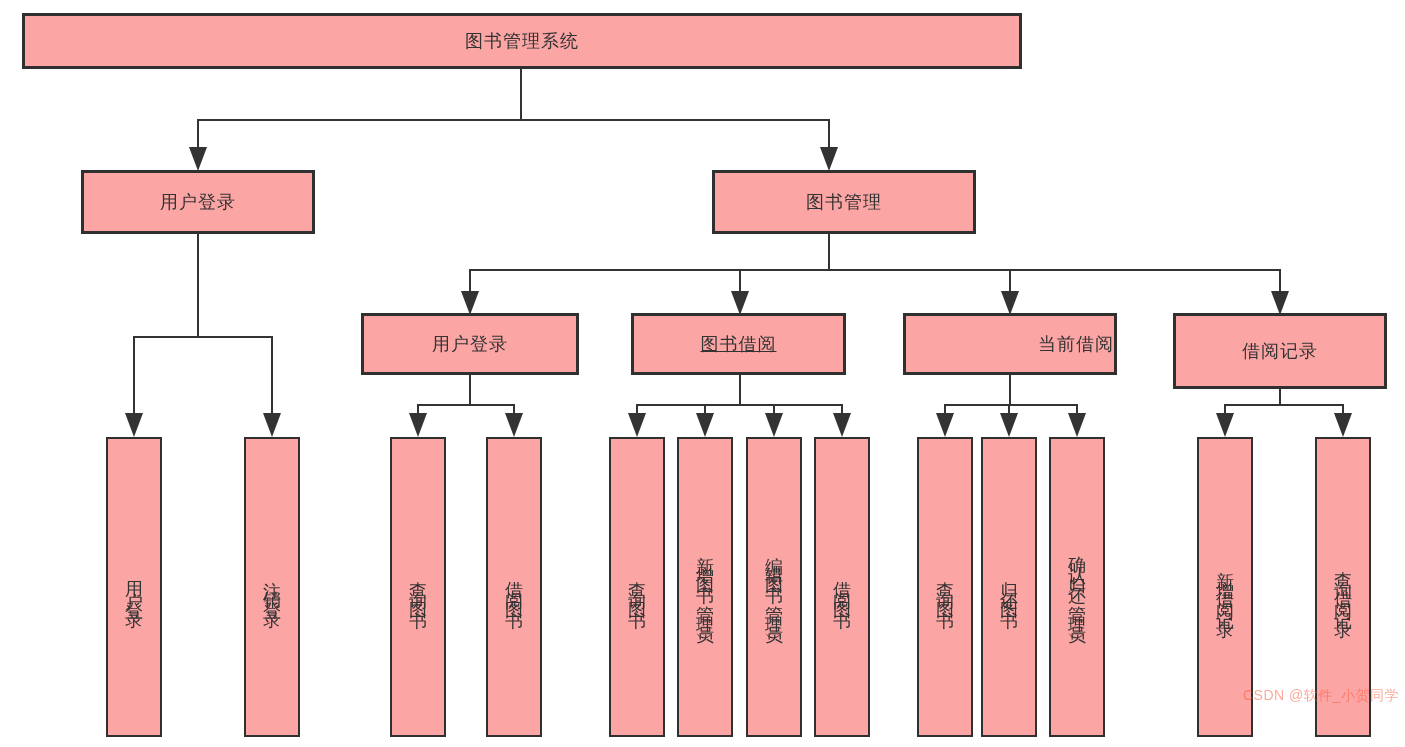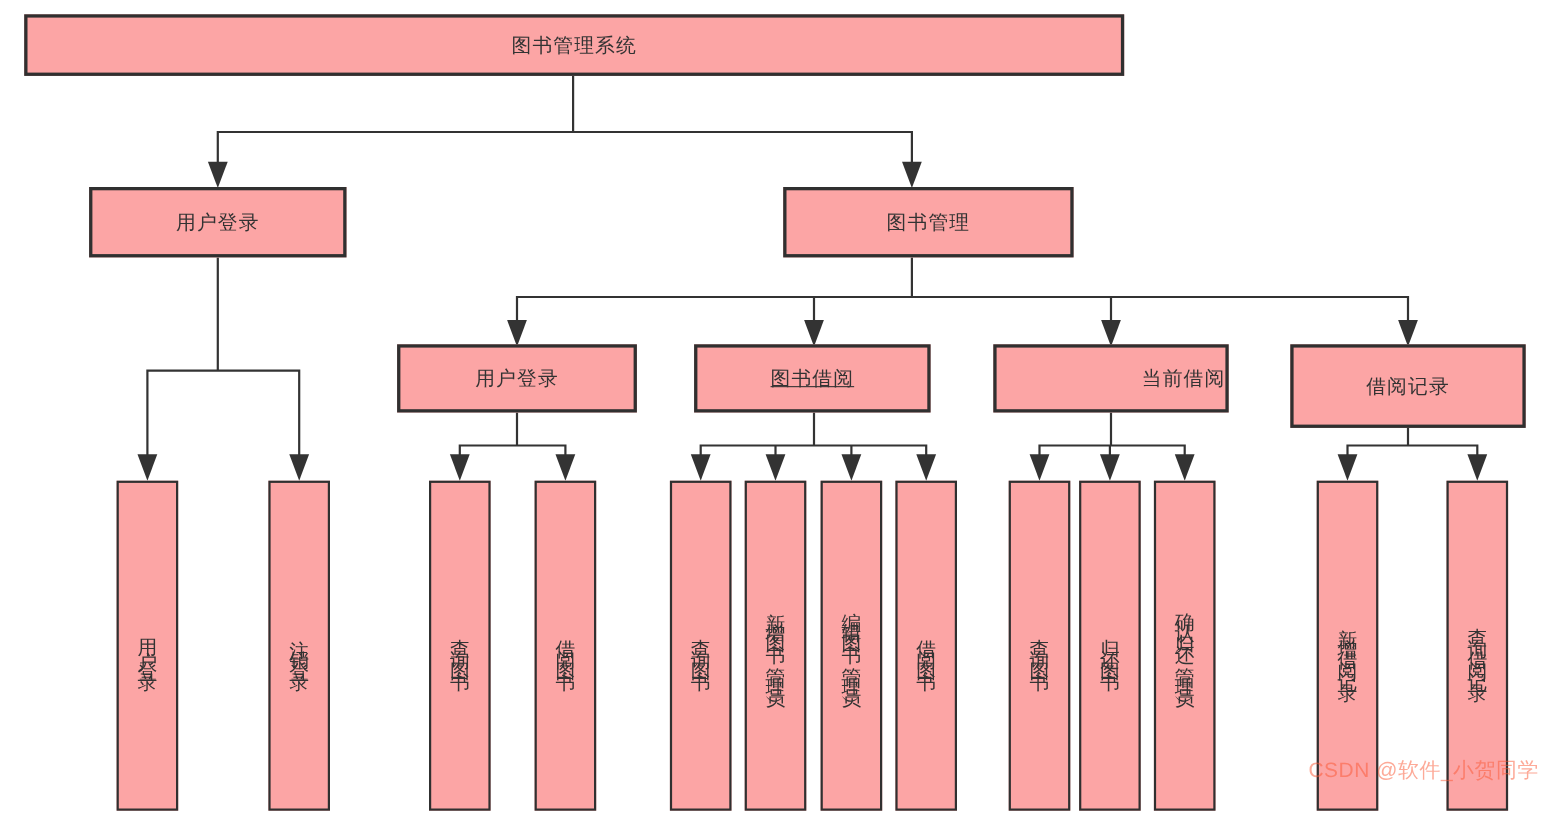--- a/index.html
+++ b/index.html
@@ -50,21 +50,21 @@
     writing-mode: vertical-rl;
     text-orientation: mixed;
     letter-spacing: 10px;
     white-space: nowrap;
     line-height: 1;
   }
   .watermark {
     position: absolute;
     right: 6px;
     top: 687px;
-    font-size: 19px;
+    font-size: 14px;
     letter-spacing: 0.5px;
     color: rgba(252, 85, 49, 0.5);
     z-index: 5;
     white-space: nowrap;
   }
 </style>
 </head>
 <body>
 
 <div id="canvas">

